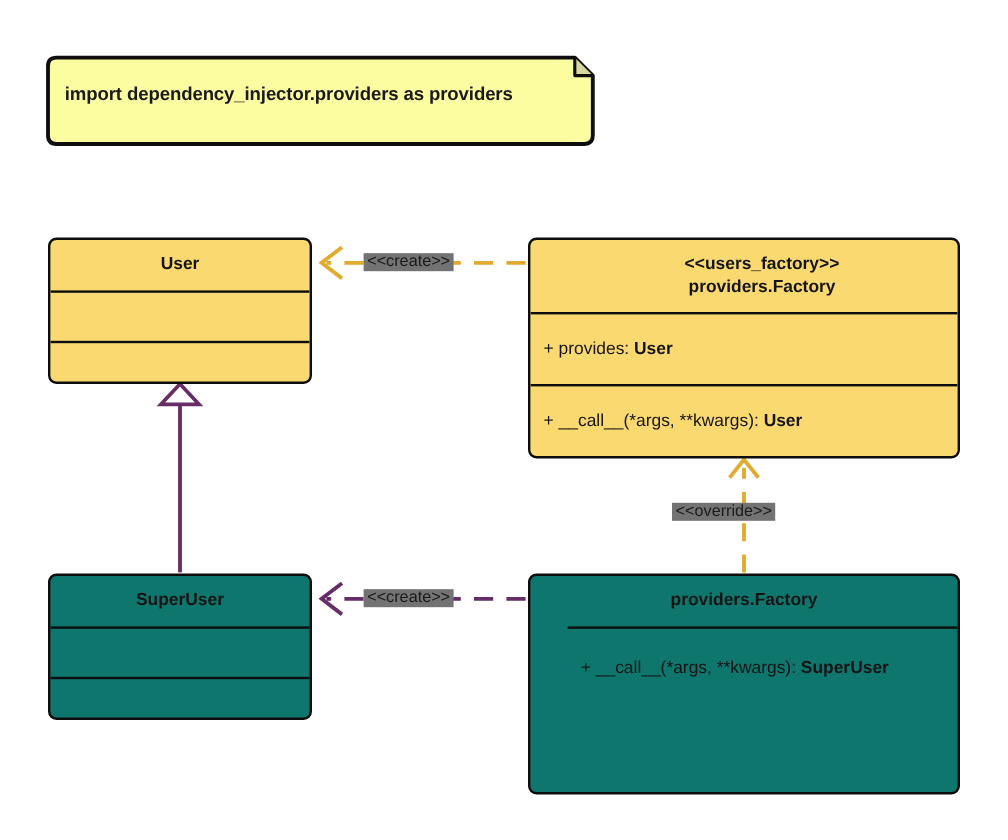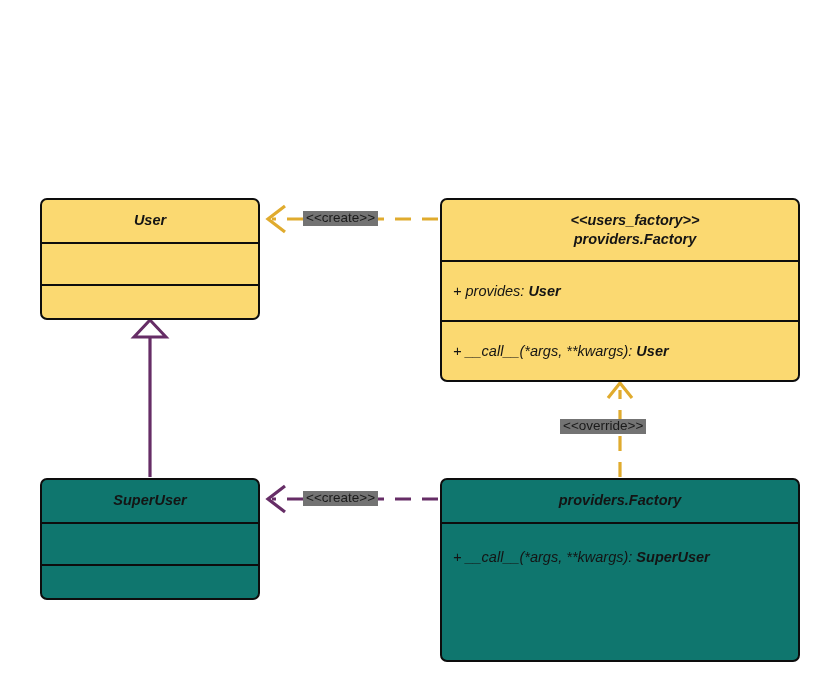--- a/index.html
+++ b/index.html
@@ -48,21 +48,20 @@
     letter-spacing: -0.1px;
   }
 
   
   .class-box {
     position: absolute;
     box-sizing: border-box;
     border: 2.4px solid #0d0d0d;
     border-radius: 7px;
     overflow: hidden;
-    font-style: italic;
   }
   .class-box.yellow { background: #FBD971; }
   .class-box.purple { background: #0f766e; }
 
   .compartment {
     box-sizing: border-box;
     position: relative;
   }
   .compartment.div {
     border-top: 2.4px solid #0d0d0d;
@@ -128,20 +127,35 @@
       <line x1="620" y1="477" x2="620" y2="390" stroke="#E0AB2E" stroke-width="3.2" stroke-dasharray="15 11" stroke-linecap="butt"></line>
       <polyline points="608,398 620,383 632,398" fill="none" stroke="#E0AB2E" stroke-width="3.2" stroke-linejoin="miter" stroke-linecap="butt"></polyline>
     </g>
 
     <g>
       <line x1="150" y1="477" x2="150" y2="336" stroke="#662D66" stroke-width="3.2" stroke-linecap="butt"></line>
       <polygon points="150,320 166,337 134,337" fill="#ffffff" stroke="#662D66" stroke-width="3.0" stroke-linejoin="miter"></polygon>
     </g>
   </svg>
 
+  <div class="note">
+    <svg width="462" height="80" viewBox="0 0 462 80">
+      <path d="M 9 6
+               L 441 6
+               L 456 21
+               L 456 71
+               Q 456 78 449 78
+               L 9 78
+               Q 2 78 2 71
+               L 2 13
+               Q 2 6 9 6 Z" fill="#FCFCA0" stroke="#0d0d0d" stroke-width="3.2" stroke-linejoin="round"></path>
+      <path d="M 441 6 L 441 21 L 456 21" fill="#d8d8a0" stroke="#0d0d0d" stroke-width="2.6" stroke-linejoin="round"></path>
+    </svg>
+    <div class="note-text">import dependency_injector.providers as providers</div>
+  </div>
 
   <div class="class-box yellow" style="left:40px; top:198px; width:220px; height:122px;">
     <div class="compartment cmp-title" style="height:42px;">
       <div class="line">User</div>
     </div>
     <div class="compartment div" style="height:42px;"></div>
     <div class="compartment div" style="height:36px;"></div>
   </div>
 
   <div class="class-box yellow" style="left:440px; top:198px; width:360px; height:184px;">
@@ -162,21 +176,21 @@
       <div class="line">SuperUser</div>
     </div>
     <div class="compartment div" style="height:42px;"></div>
     <div class="compartment div" style="height:36px;"></div>
   </div>
 
   <div class="class-box purple" style="left:440px; top:478px; width:360px; height:184px;">
     <div class="compartment cmp-title" style="height:42px;">
       <div class="line">providers.Factory</div>
     </div>
-    <div class="compartment div cmp-row" style="height:68px;">
+    <div class="compartment div cmp-row" style="height:68px;margin-left:31px;">
       <span class="member"><span>+ __call__(*args, **kwargs): </span><b>SuperUser</b></span>
     </div>
   </div>
 
   <div class="edge-label" style="left:303px; top:211px;">&lt;&lt;create&gt;&gt;</div>
 
   <div class="edge-label" style="left:303px; top:491px;">&lt;&lt;create&gt;&gt;</div>
 
   <div class="edge-label" style="left:560px; top:419px;">&lt;&lt;override&gt;&gt;</div>
 

